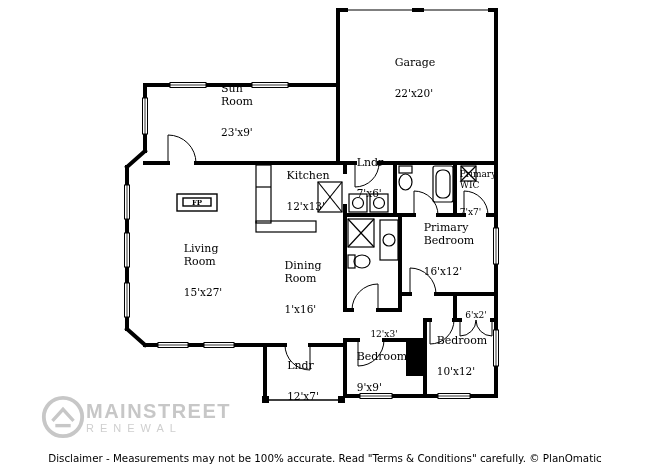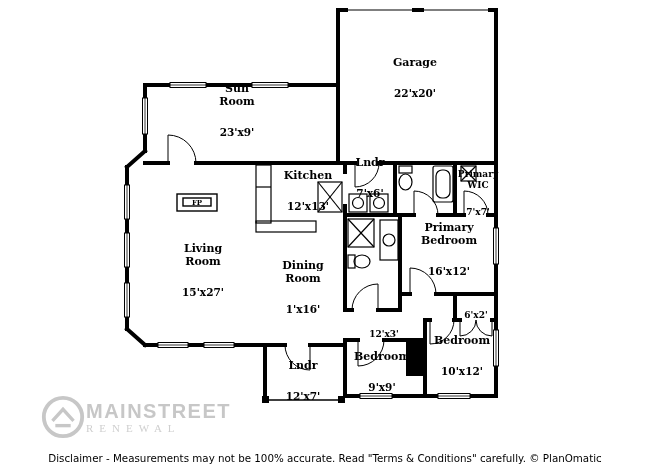--- a/index.html
+++ b/index.html
@@ -1,31 +1,31 @@
 <!DOCTYPE html>
 <html><head>
 <meta charset="utf-8">
 <style>
   html,body{margin:0;padding:0;background:#fff;}
   .page{position:relative;width:650px;height:473px;background:#ffffff;overflow:hidden;
         font-family:"DejaVu Serif",serif;}
   .plan-svg{position:absolute;left:0;top:0;}
   
-  .label{position:absolute;transform:translate(-50%,-50%);text-align:center;
-         font-weight:bold;color:#000;line-height:1.18;z-index:2;}
+  .label{position:absolute;transform:translate(-50%,-50%);
+         font-weight:normal;color:#000;line-height:1.18;z-index:2;}
   .rname{display:block;white-space:pre-line;font-size:11px;}
   .rdims{display:block;font-size:10.5px;margin-top:17px;}
   .sm .rname,.sm .rdims{font-size:9px;}
   .fp-label{position:absolute;transform:translate(-50%,-50%);font-size:7px;
             font-weight:bold;color:#000;z-index:2;}
   
   .watermark{position:absolute;left:40px;top:394px;display:flex;align-items:center;z-index:1;}
   .wm-name{font-family:"Liberation Sans",sans-serif;font-weight:bold;font-size:20px;
            letter-spacing:1.5px;color:#c7c7c7;line-height:1;}
-  .wm-sub{font-family:Liberation Serif, serif;font-size:11px;letter-spacing:6px;
+  .wm-sub{font-family:Liberation Sans, sans-serif;font-size:11px;letter-spacing:6px;
           color:#cfcfcf;margin-top:2px;line-height:1;}
   
   .disclaimer{position:absolute;left:0;right:0;top:452px;text-align:center;
               font-family:"DejaVu Sans",sans-serif;font-size:10.3px;color:#000;z-index:2;}
 </style>
 </head>
 <body>
 
 <div class="page">
 

